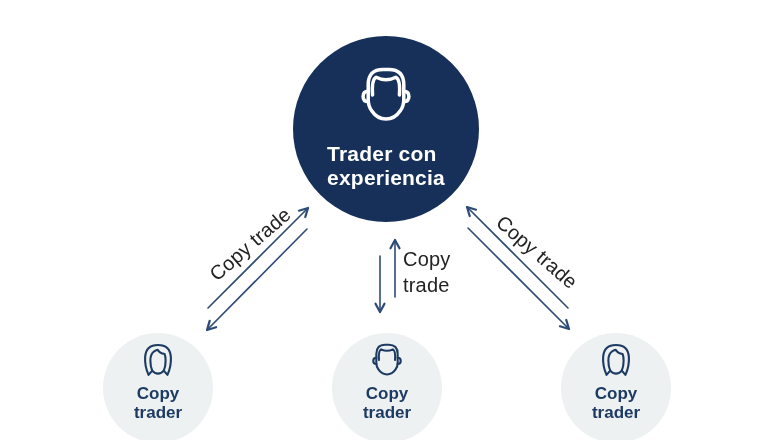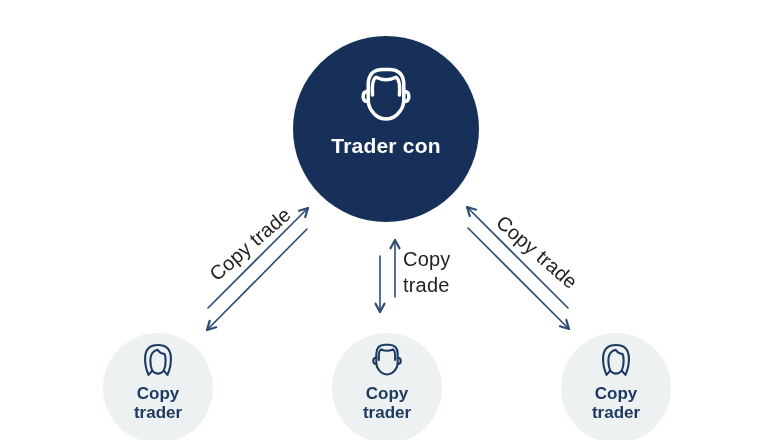--- a/index.html
+++ b/index.html
@@ -15,21 +15,21 @@
 
   
   .expert-node{
     position:absolute;left:293px;top:36px;width:186px;height:186px;border-radius:50%;
     background:var(--main-node-fill);color:var(--main-node-text);
     display:flex;flex-direction:column;align-items:center;
     box-sizing:border-box;padding-top:24px;
   }
   .expert-node .face{width:70px;height:70px;color:#fff;flex:none;}
   .expert-label{
-    margin-top:4px;font-weight:bold;font-size:21px;line-height:24px;
+    margin-top:12px;font-weight:bold;font-size:21px;line-height:24px;
     letter-spacing:.2px;
   }
 
   
   .trader-node{
     position:absolute;top:333px;width:110px;height:110px;border-radius:50%;
     background:var(--trader-node-fill);color:var(--trader-node-text);
     display:flex;flex-direction:column;align-items:center;
     box-sizing:border-box;padding-top:6px;
   }
@@ -73,20 +73,21 @@
 
   <div class="expert-node">
     <svg class="face" viewBox="0 0 48 48">
       <path d="M11.8 21.5 Q8.3 21.5 8.3 25 Q8.3 28.5 11.8 28.5"></path>
       <path d="M36.2 21.5 Q39.7 21.5 39.7 25 Q39.7 28.5 36.2 28.5"></path>
       <path d="M11.8 27 L11.8 17 Q11.8 6.5 22 6.5 L26 6.5 Q36.2 6.5 36.2 17 L36.2 27 Q36.2 31.5 33.8 34.8 Q30 40.5 24 40.5 Q18 40.5 14.2 34.8 Q11.8 31.5 11.8 27 Z"></path>
       <path d="M14.8 24 Q14 13.5 17.2 11.8 Q24 15.2 30.8 11.8 Q34 13.5 33.2 24"></path>
     </svg>
     <div class="expert-label">
       <div>Trader con</div>
+      <div>experiencia</div>
     </div>
   </div>
 
   <div class="edge-label edge-label-left">Copy trade</div>
   <div class="edge-label edge-label-mid">
     <div>Copy</div>
     <div>trade</div>
   </div>
   <div class="edge-label edge-label-right">Copy trade</div>
 

